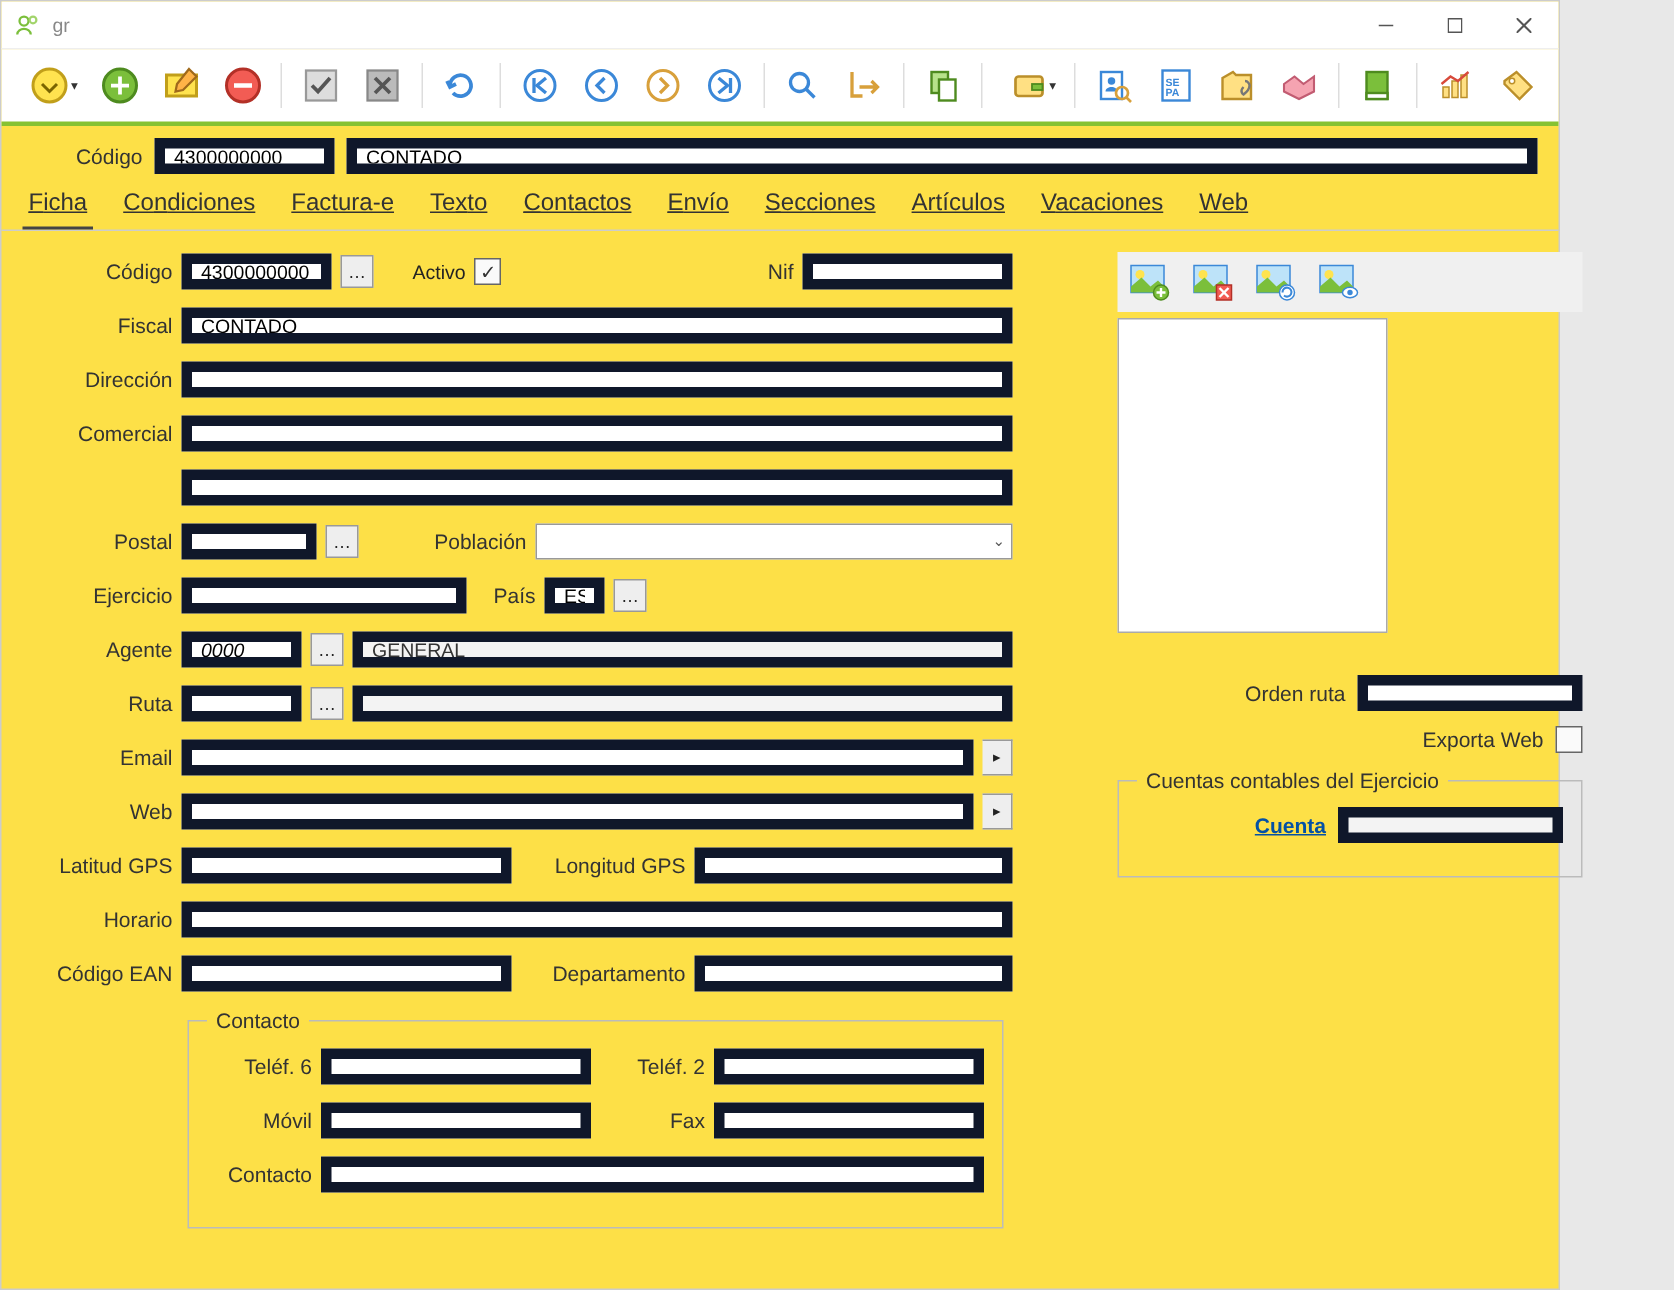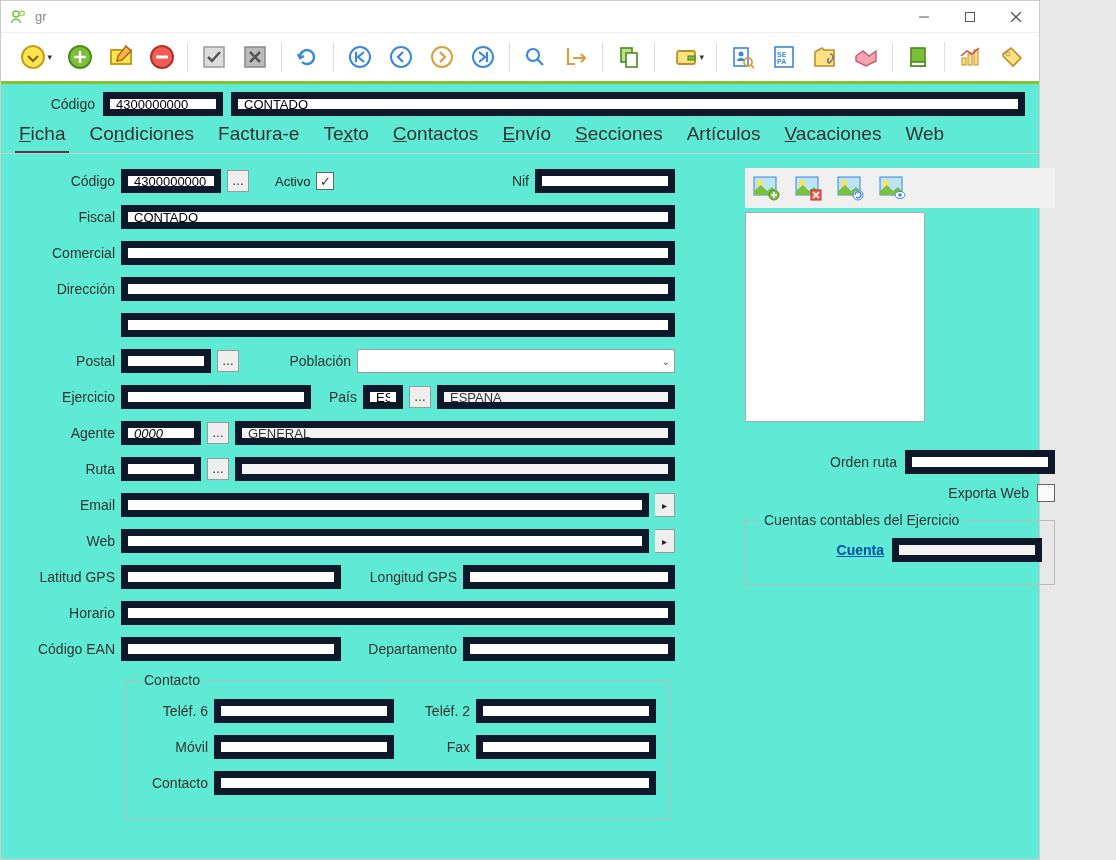--- a/index.html
+++ b/index.html
@@ -6,21 +6,21 @@
  body {
   margin: 0;
   font-family: "Segoe UI", Tahoma, sans-serif;
   font-size: 13px;
   color: #222;
   background: #e8e8e8;
  }
  .window {
   width: 1040px;
   height: 860px;
-  background: #5eead4;
+  background: #fde047;
   border: 1px solid #ccc;
   display: flex;
   flex-direction: column;
  }
  
  .titlebar {
   height: 32px;
   display: flex;
   align-items: center;
   padding: 0 0 0 8px;
@@ -83,24 +83,25 @@
  .tabs {
   display: flex;
   padding: 0 14px;
   border-bottom: 1px solid #ccc;
   height: 30px;
   align-items: flex-end;
   gap: 16px;
  }
  .tab {
   padding: 6px 4px;
-  font-size: 19px;
+  font-size: 16px;
   color: #333;
   cursor: pointer;
   border-bottom: 2px solid transparent;
+  text-decoration: underline;
  }
  .tab.active { border-bottom: 2px solid #444; }
  .tab .ul { text-decoration: underline; }
 
  
  .form-body {
   padding: 14px 14px;
   display: flex;
   gap: 20px;
  }
@@ -386,26 +387,26 @@
     <span class="lbl2" style="width:40px">Nif</span>
     <input type="text" style="width: 140px;" value="">
    </div>
 
    <div class="frow">
     <span class="lbl">Fiscal</span>
     <input type="text" style="flex: 1 1 0%;" value="CONTADO">
    </div>
 
    <div class="frow">
+    <span class="lbl">Dirección</span>
+    <input type="text" style="flex: 1 1 0%;" value="">
+   </div>
+
+   <div class="frow">
     <span class="lbl">Comercial</span>
-    <input type="text" style="flex: 1 1 0%;" value="">
-   </div>
-
-   <div class="frow">
-    <span class="lbl">Dirección</span>
     <input type="text" style="flex: 1 1 0%;" value="">
    </div>
    <div class="frow">
     <span class="lbl"></span>
     <input type="text" style="flex: 1 1 0%;" value="">
    </div>
 
    <div class="frow">
     <span class="lbl">Postal</span>
     <input type="text" style="width: 90px;" value="">
@@ -416,21 +417,20 @@
             <span class="caret">⌄</span>
           </div>
    </div>
 
    <div class="frow">
     <span class="lbl">Ejercicio</span>
     <input type="text" style="width: 190px;" value="">
     <span class="lbl2" style="width:40px">País</span>
     <input type="text" style="width: 40px;" value="ES">
     <span class="dots-btn">…</span>
-    <input type="text" class="readonly" style="flex: 1 1 0%;" readonly="" value="ESPAÑA">
    </div>
 
    <div class="frow">
     <span class="lbl">Agente</span>
     <input type="text" style="width: 80px; font-style: italic;" value="0000">
     <span class="dots-btn">…</span>
     <input type="text" class="readonly" style="flex: 1 1 0%;" readonly="" value="GENERAL">
    </div>
 
    <div class="frow">

